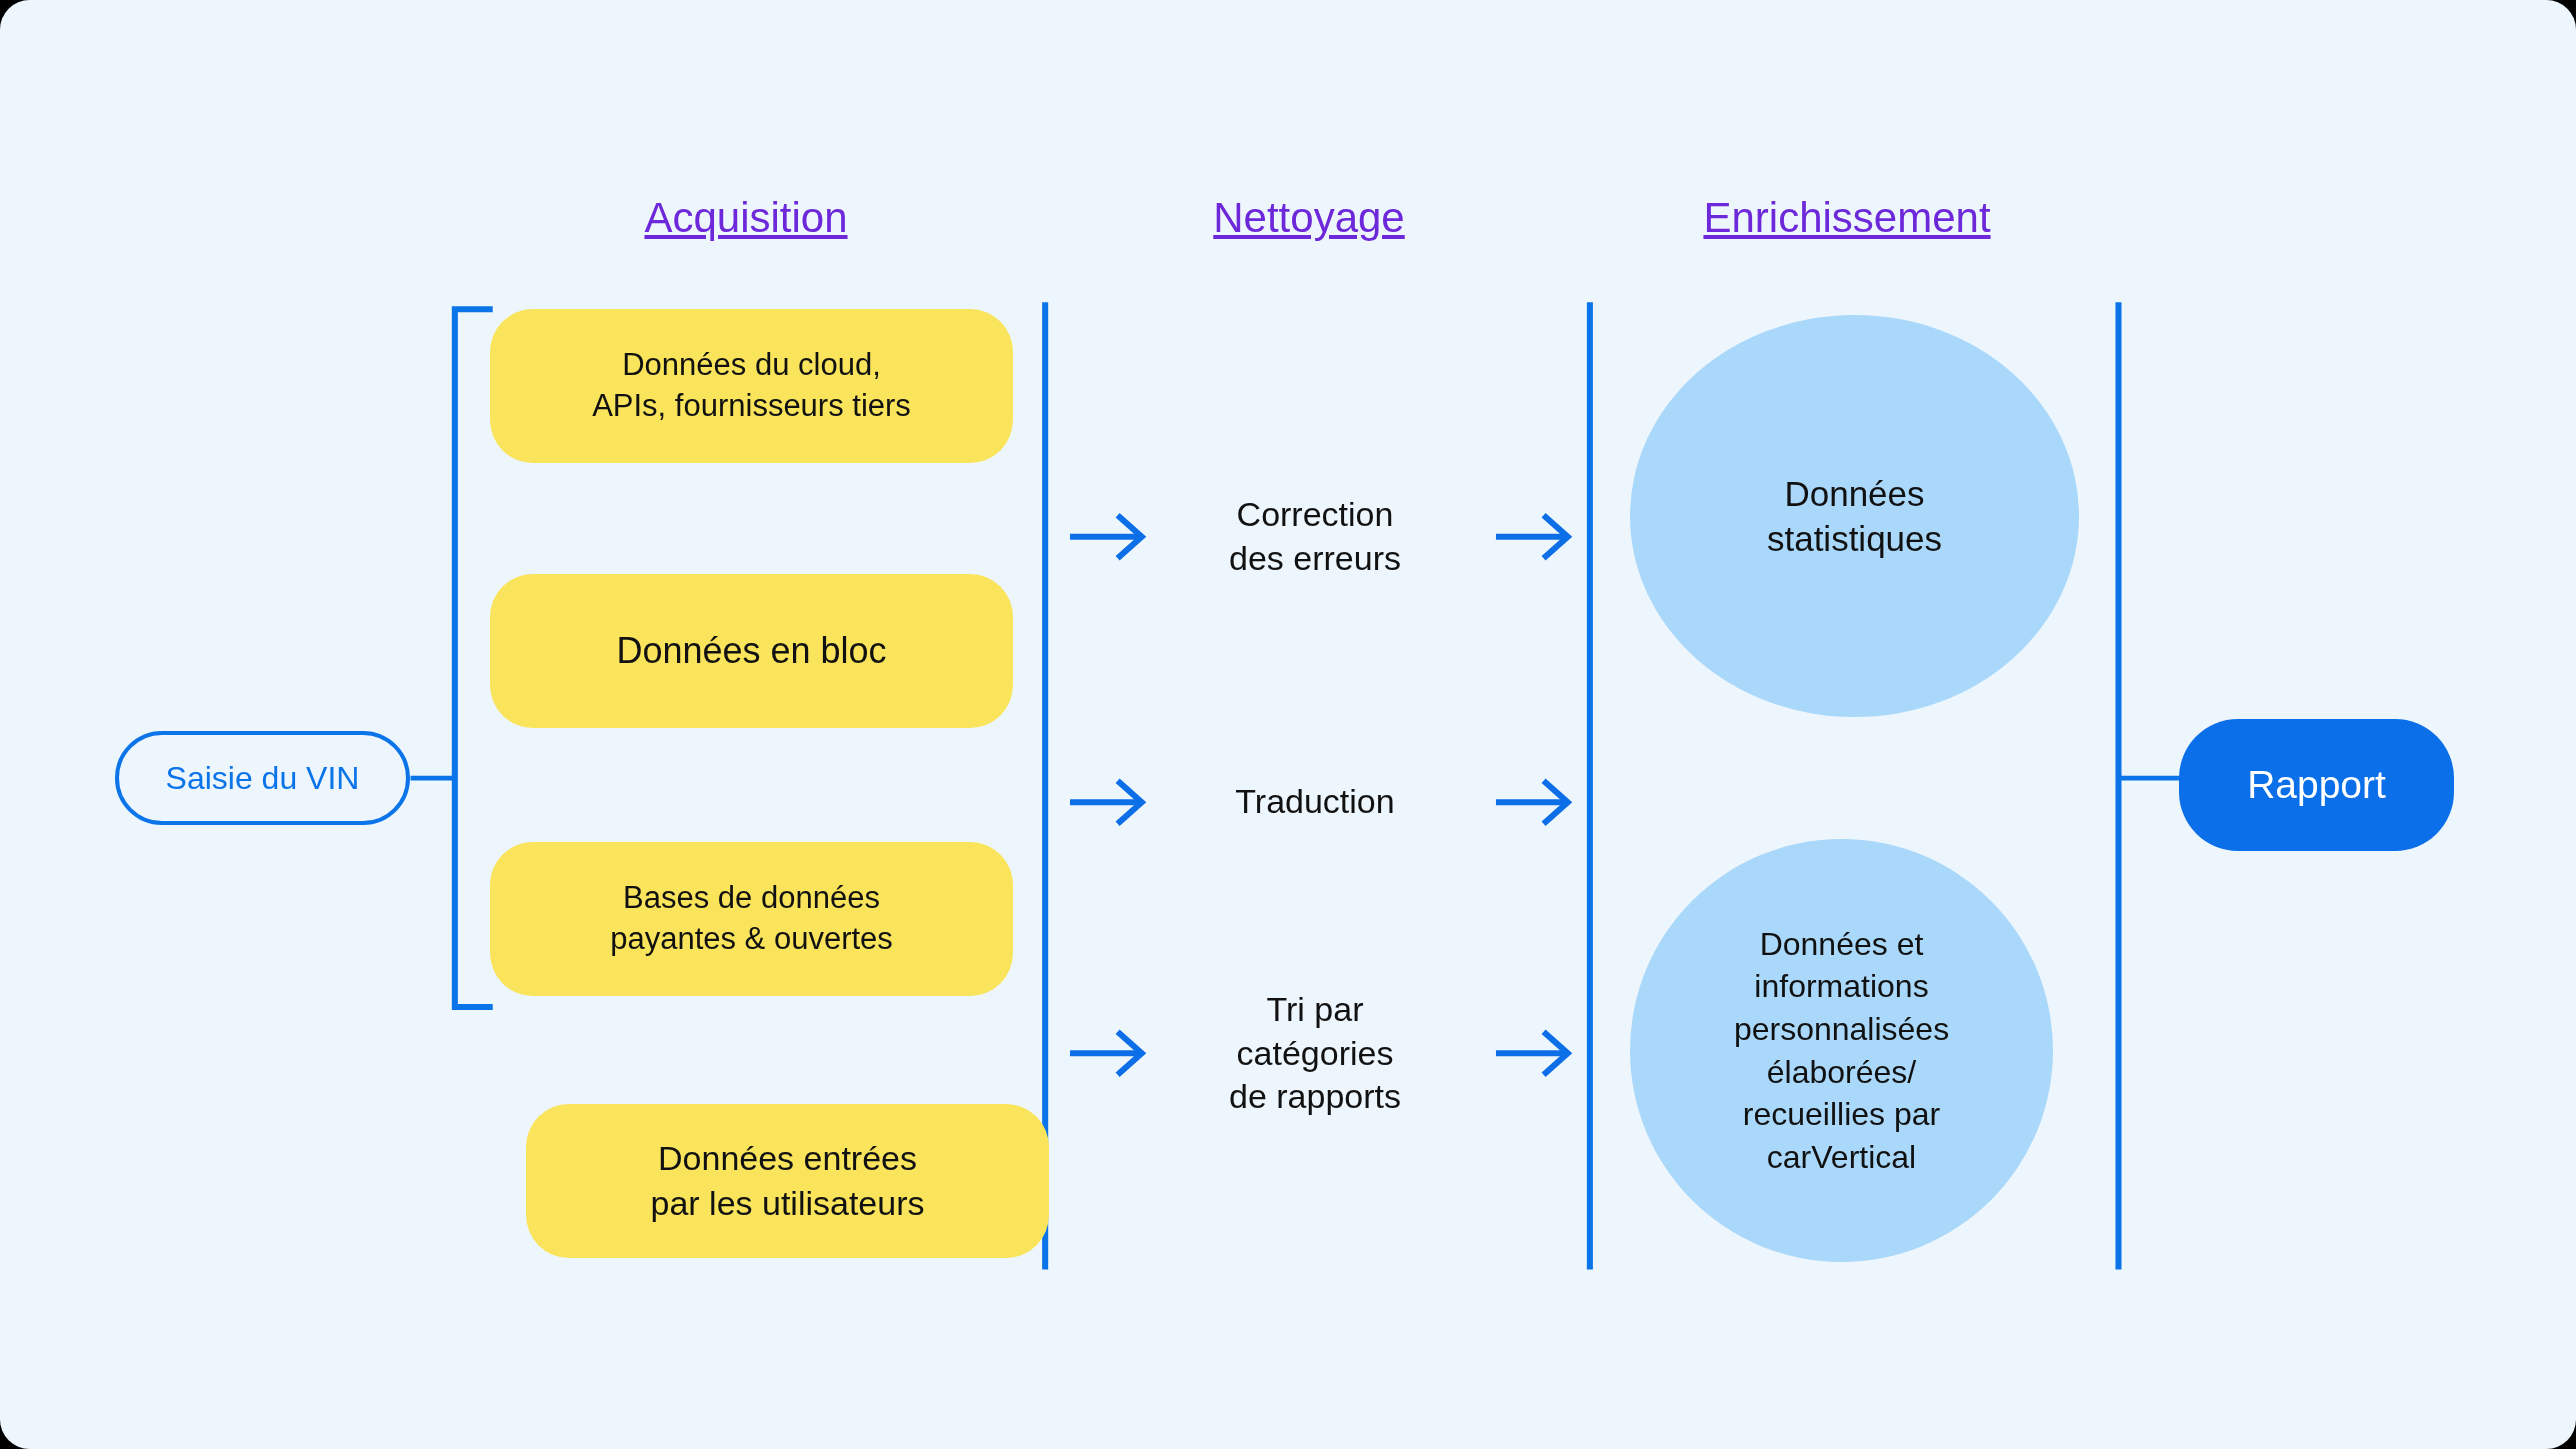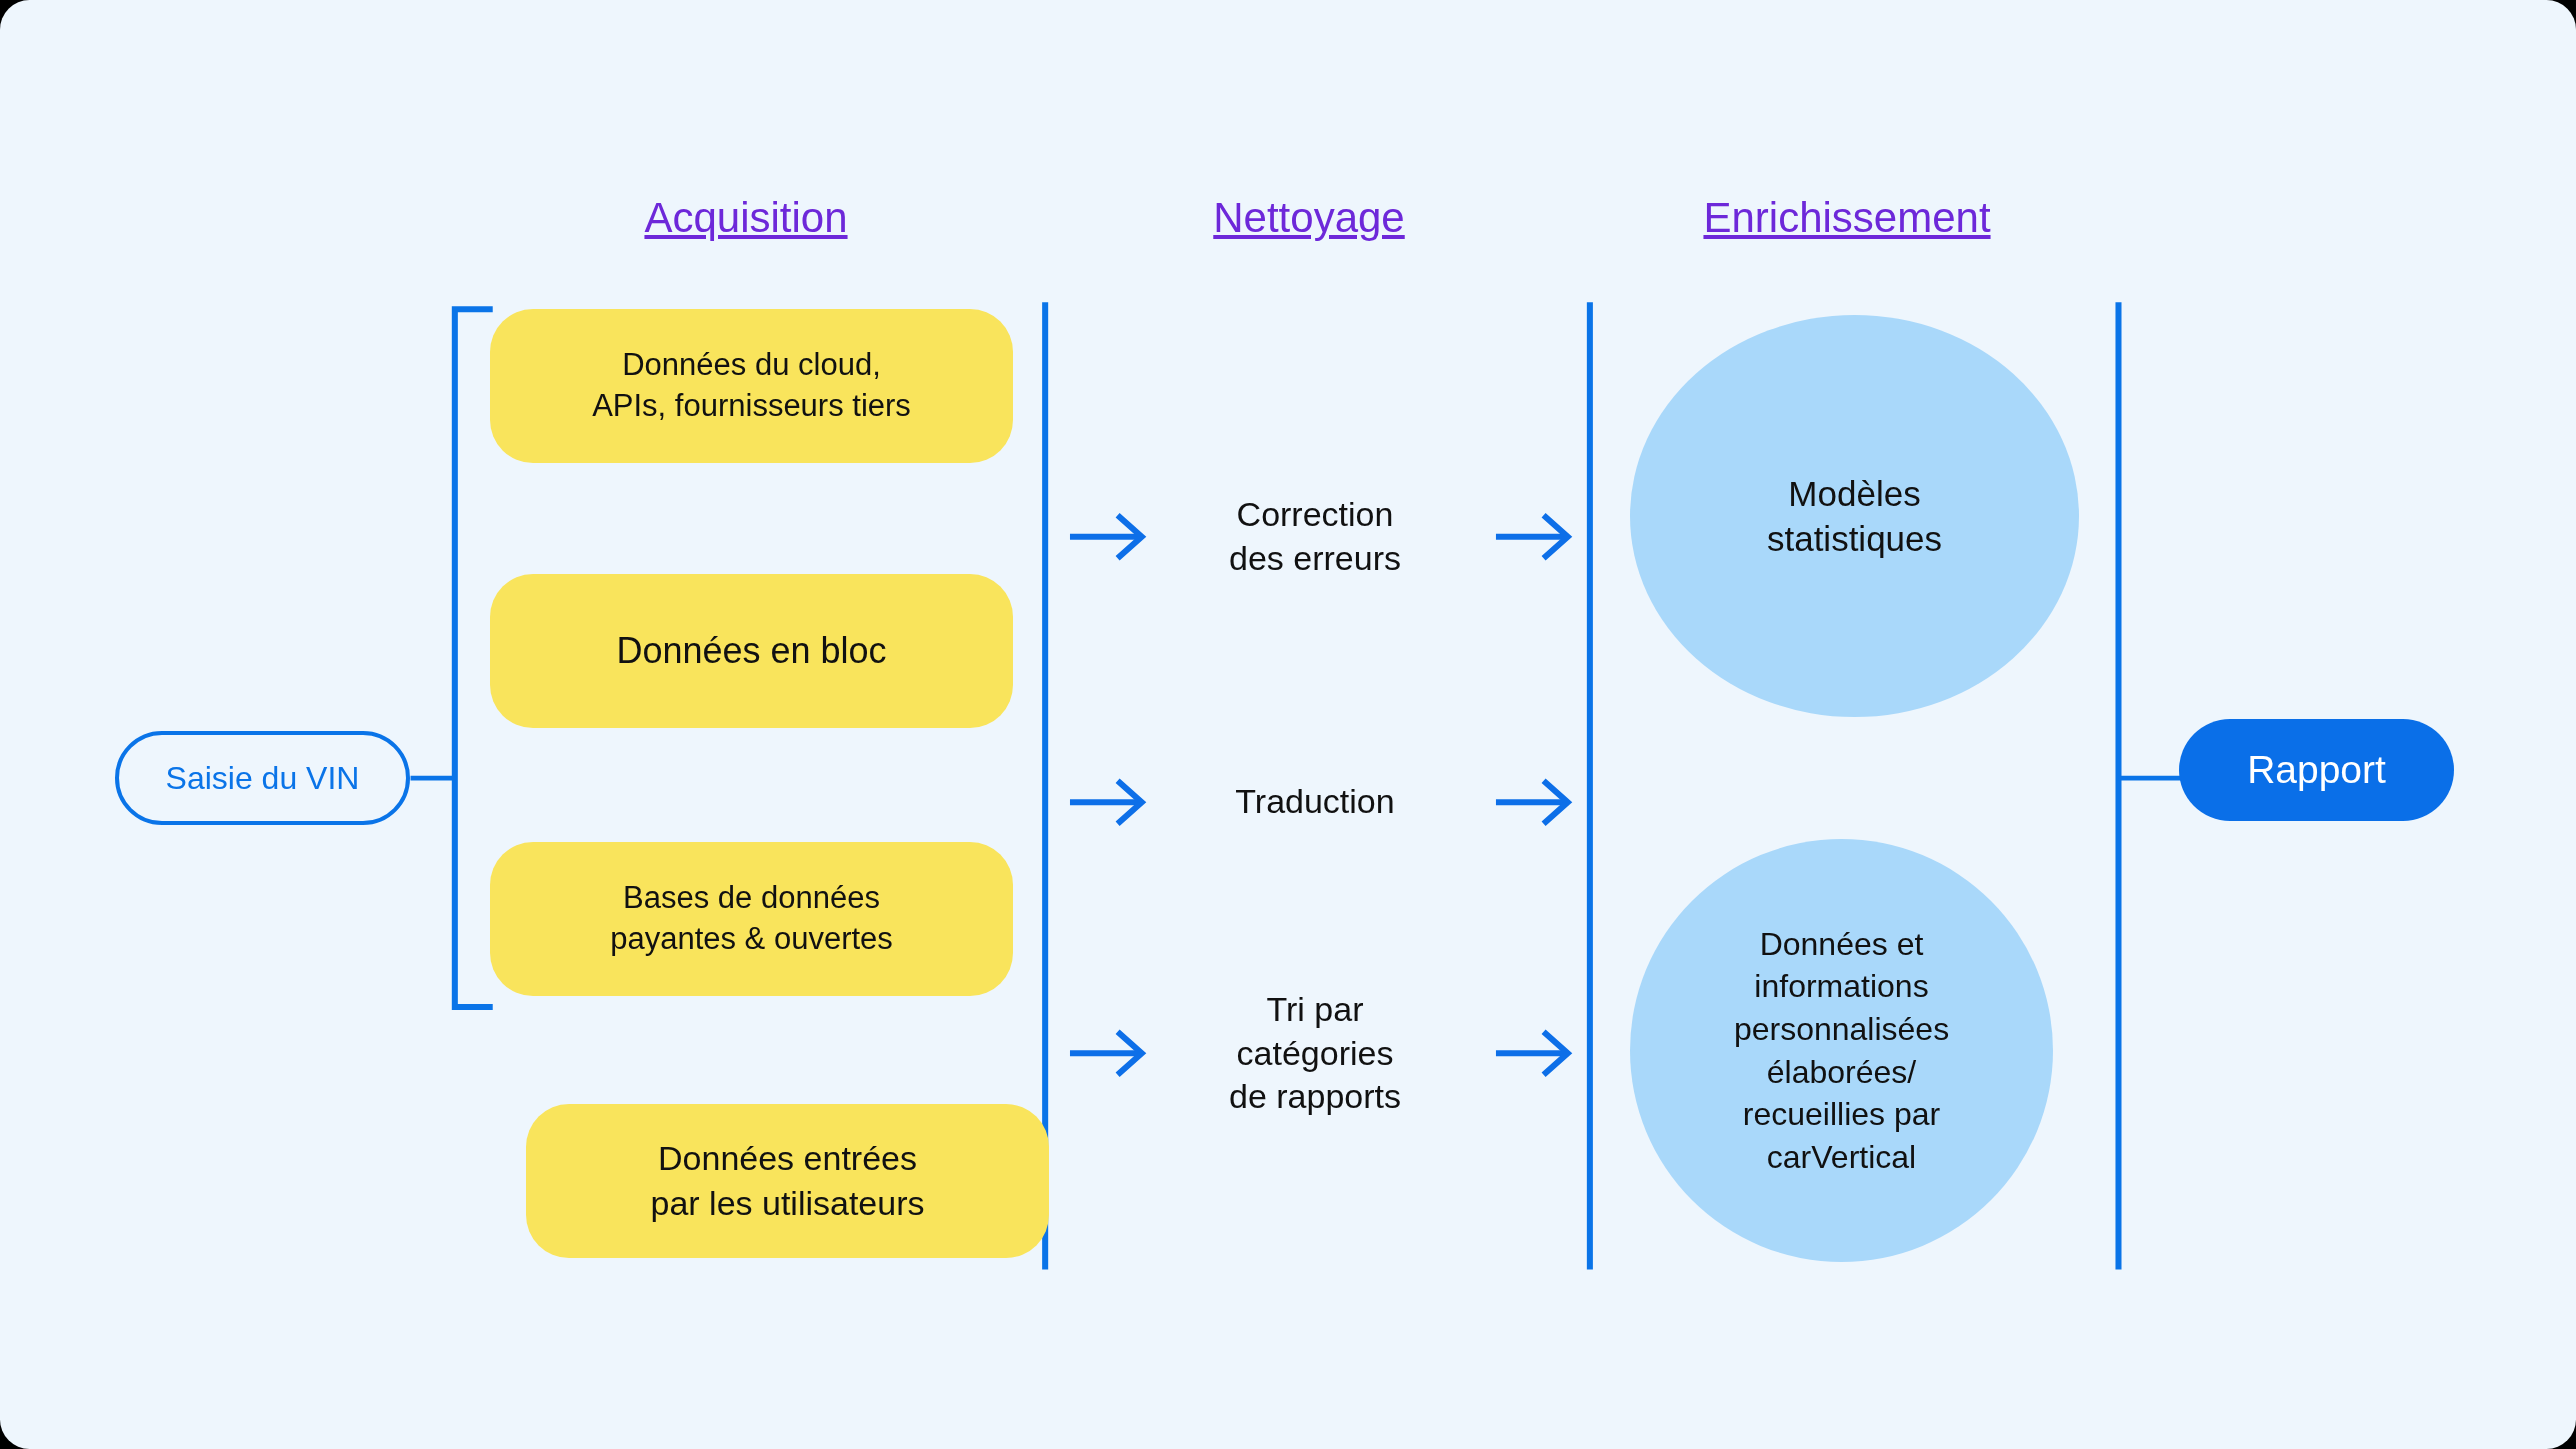--- a/index.html
+++ b/index.html
@@ -119,21 +119,21 @@
     font-size: 32px; line-height: 1.33;
     padding: 0 24px;
   }
 
   
   #rapport-btn {
     position: absolute;
     left: 2179px;
     top: 719px;
     width: 275px;
-    height: 102px;
+    height: 132px;
     background: #0A6FE8;
     border-radius: 59px;
     display: flex;
     align-items: center;
     justify-content: center;
     color: #FFFFFF;
     font-size: 39px;
     border: none;
     font-family: "Liberation Sans", sans-serif;
     cursor: pointer;
@@ -234,21 +234,21 @@
   </div>
 
   <div class="nstep" id="nstep-2">
     <span>Tri par</span><br>
     <span>catégories</span><br>
     <span>de rapports</span>
   </div>
 
   <div class="ecircle" id="ecircle-0">
     <span>
-      <span>Modèles</span><br>
+      <span>Données</span><br>
       <span>statistiques</span>
     </span>
   </div>
 
   <div class="ecircle" id="ecircle-1">
     <span>
       <span>Données et</span><br>
       <span>informations</span><br>
       <span>personnalisées</span><br>
       <span>élaborées/</span><br>

